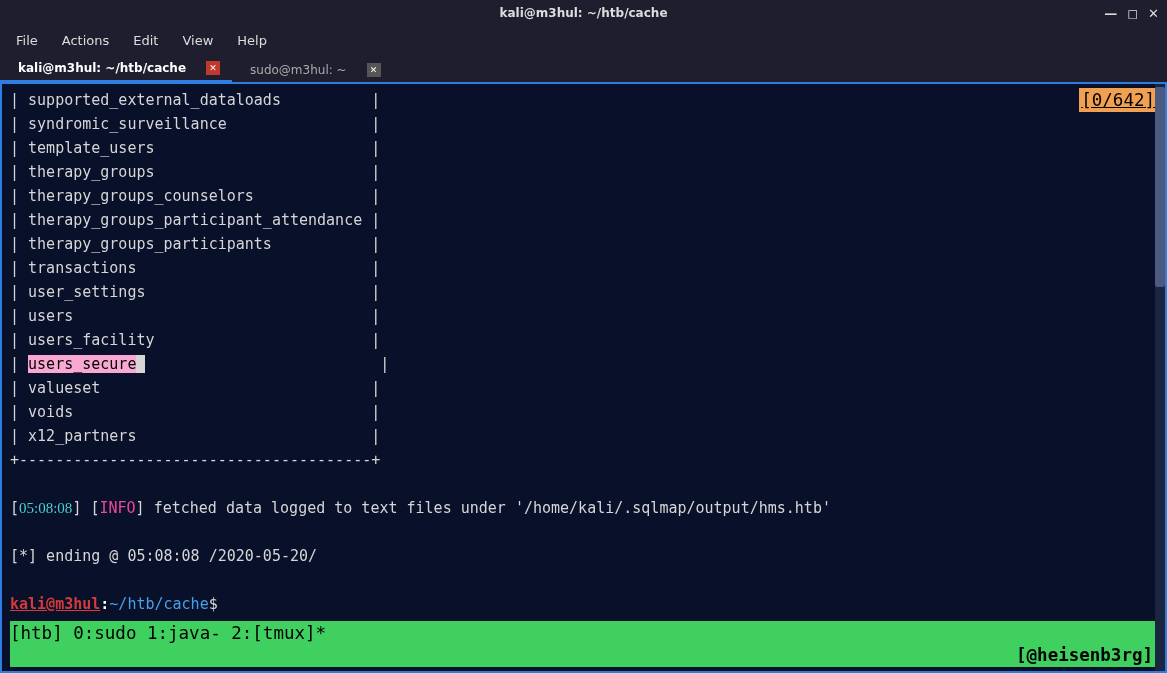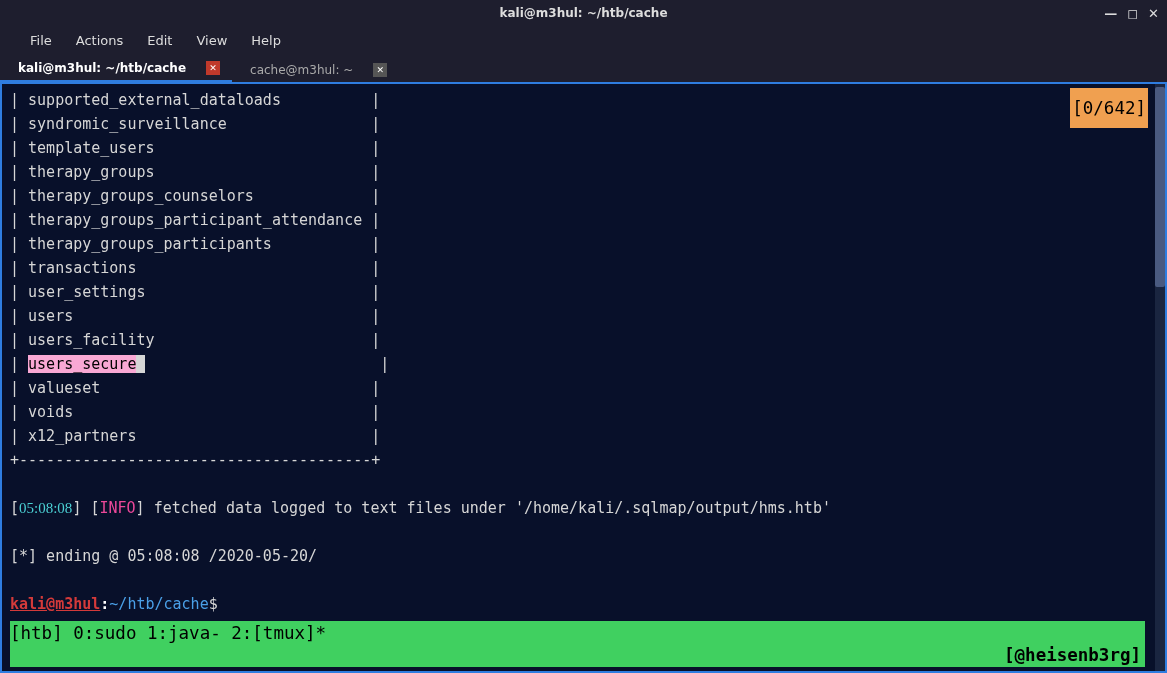--- a/index.html
+++ b/index.html
@@ -31,21 +31,21 @@
     font-size: 13px;
     color: #ddd;
   }
   .titlebar .controls span { cursor: pointer; }
   .menubar {
     background: #1e1e2e;
     height: 28px;
     display: flex;
     align-items: center;
     gap: 24px;
-    padding: 0 30px;
+    padding: 0 16px;
     font-family: "DejaVu Sans", sans-serif;
     font-size: 13px;
     color: #ddd;
   }
   .menubar div { cursor: pointer; }
   .tabbar {
     background: #1e1e2e;
     height: 28px;
     display: flex;
     align-items: flex-end;
@@ -101,31 +101,32 @@
     color: #08102a;
   }
   .green { color: #ec4899; text-align: center; }
   .cyan  { color: #4bd0d4; font-family: Liberation Serif, serif; }
   .redb  { color: #d43a3a; font-weight: bold; text-decoration: underline; }
   .blueb { color: #4aa0e8; font-weight: normal; }
   .whiteb{ color: #fff; font-weight: bold; }
   .counter {
     position: absolute;
     top: 4px;
-    right: 17px;
+    right: 8px;
     background: #f0a050;
     color: #000;
-    padding: 8px 2px;
+    padding: 0 2px;
     font-size: 17.5px;
     line-height: 24px;
+    text-decoration: underline;
   }
   .statusbar {
     position: absolute;
     left: 8px;
-    right: 20px;
+    right: 8px;
     bottom: 4px;
     background: #40d060;
     color: #000;
     font-size: 17.5px;
     line-height: 24px;
     display: flex;
     justify-content: space-between;
     padding: 0 4px 0 0;
   }
   .statusbar .bold { font-weight: bold; margin-top: 22px; }
@@ -166,21 +167,21 @@
   <div>View</div>
   <div>Help</div>
 </div>
 
 <div class="tabbar">
   <div class="tab active">
     <span>kali@m3hul: ~/htb/cache</span>
     <span class="tcicon">✕</span>
   </div>
   <div class="tab">
-    <span>cache@m3hul: ~</span>
+    <span>sudo@m3hul: ~</span>
     <span class="tcicon inactive">✕</span>
   </div>
 </div>
 
 <div class="terminal-wrap">
   <div class="counter">[0/642]</div>
   <div class="terminal" id="term">| supported_external_dataloads          |
 | syndromic_surveillance                |
 | template_users                        |
 | therapy_groups                        |

